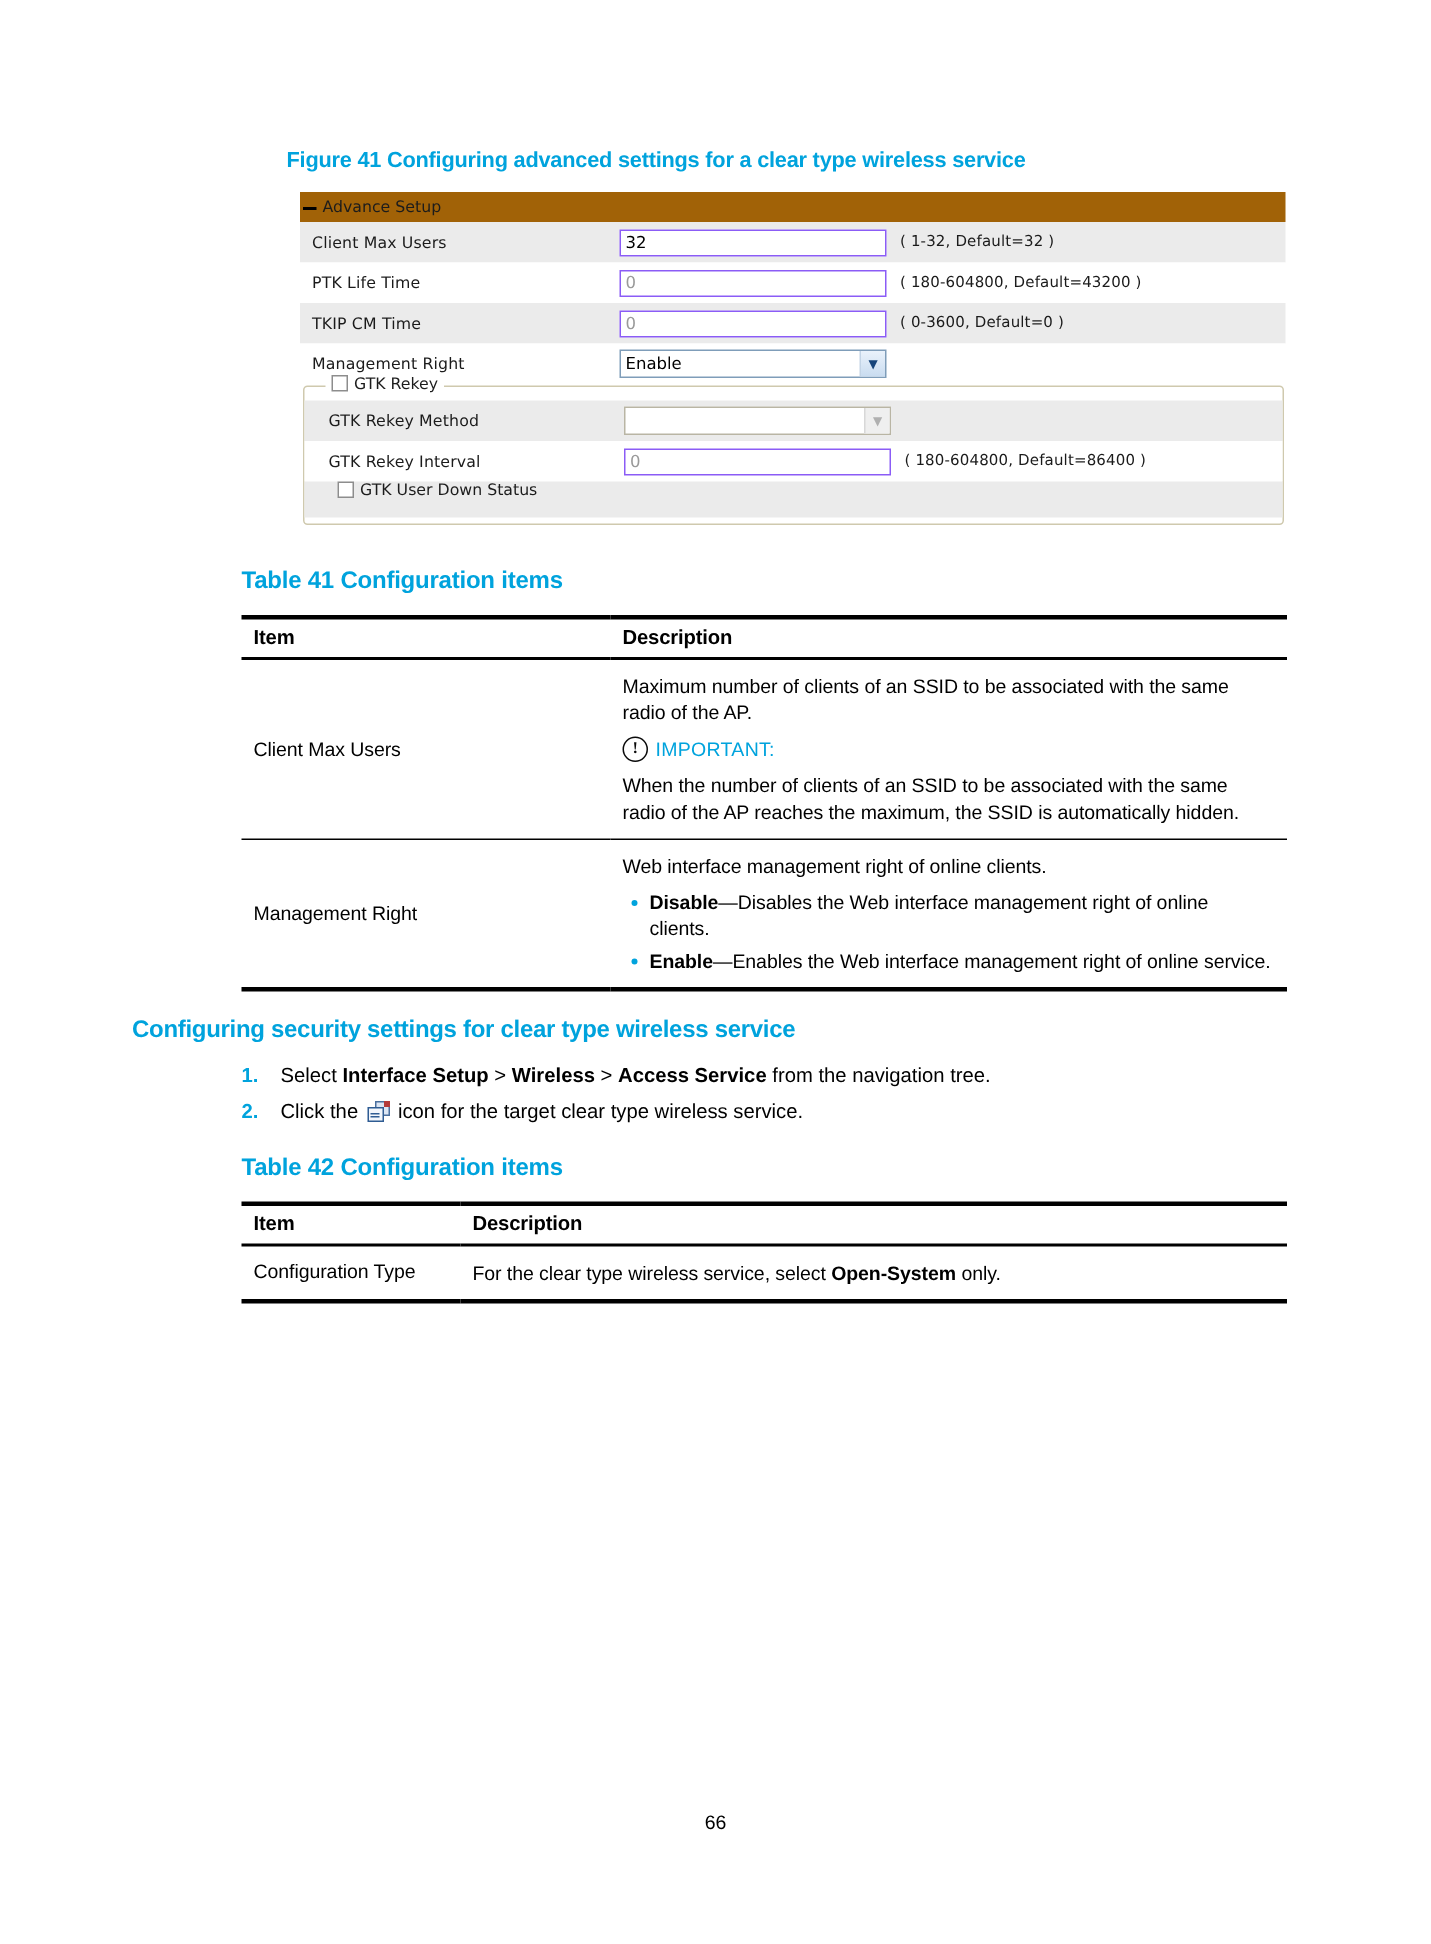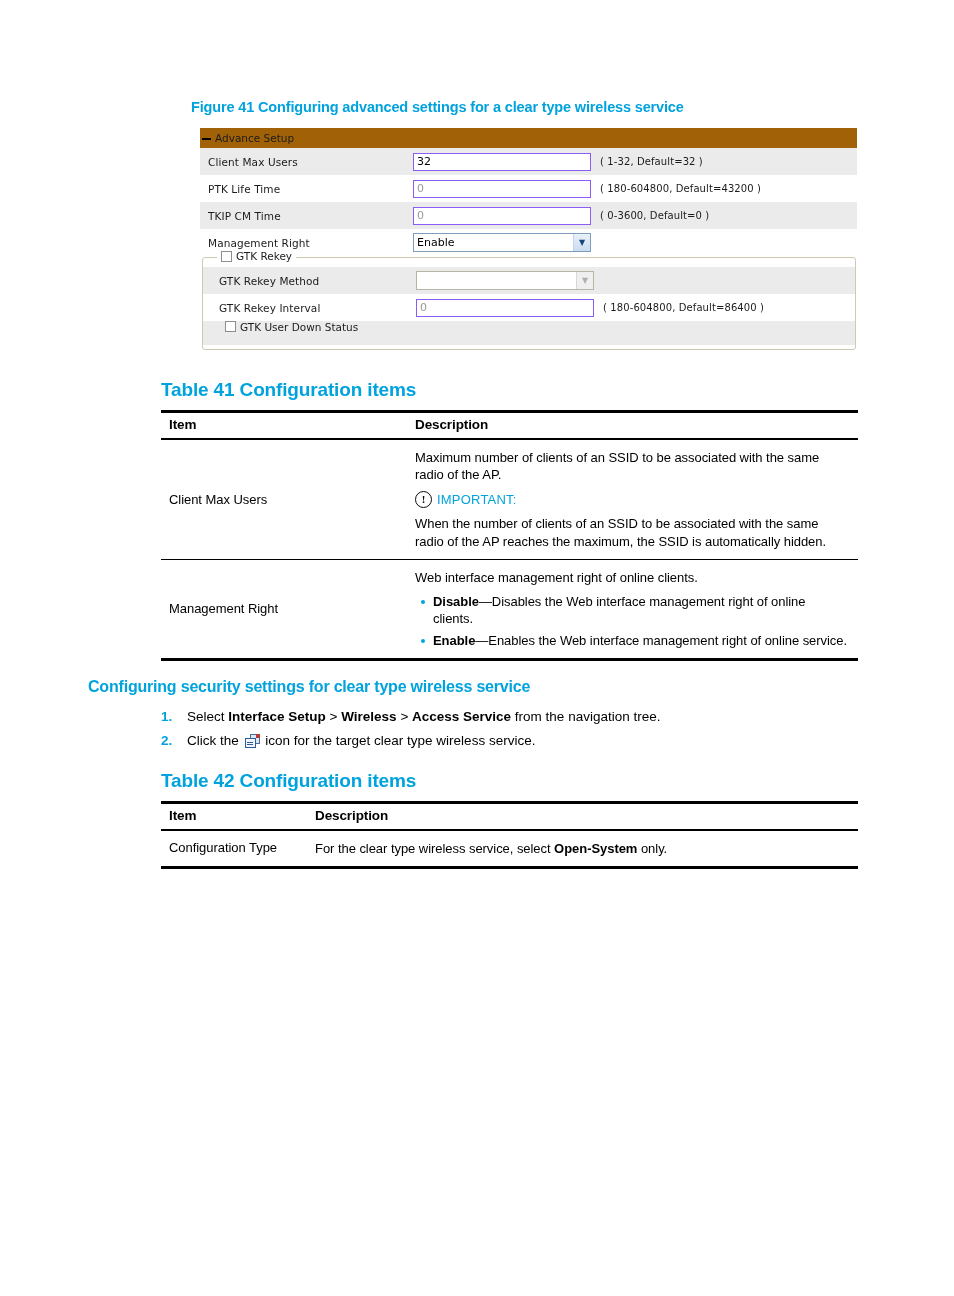--- a/index.html
+++ b/index.html
@@ -29,21 +29,21 @@
     left: 191px;
     top: 99px;
     font-size: 14.5px;
     font-weight: bold;
     color: #00a3dd;
     letter-spacing: -0.15px;
     white-space: nowrap;
   }
   .table-caption {
     position: absolute;
-    font-size: 19px;
+    font-size: 16px;
     font-weight: bold;
     color: #00a3dd;
     letter-spacing: -0.15px;
     white-space: nowrap;
   }
   #table41-caption { left: 161px; top: 379px; }
   #table42-caption { left: 161px; top: 770px; }
 
   .section-heading {
     position: absolute;
@@ -498,14 +498,15 @@
       </tr>
     </thead>
     <tbody>
       <tr class="row-last">
         <td class="col-item">Configuration Type</td>
         <td class="col-desc"><span>For the clear type wireless service, select </span><b>Open-System</b><span> only.</span></td>
       </tr>
     </tbody>
   </table>
 
+  <div class="page-num">66</div>
 
 </div>
 
 </body></html>

